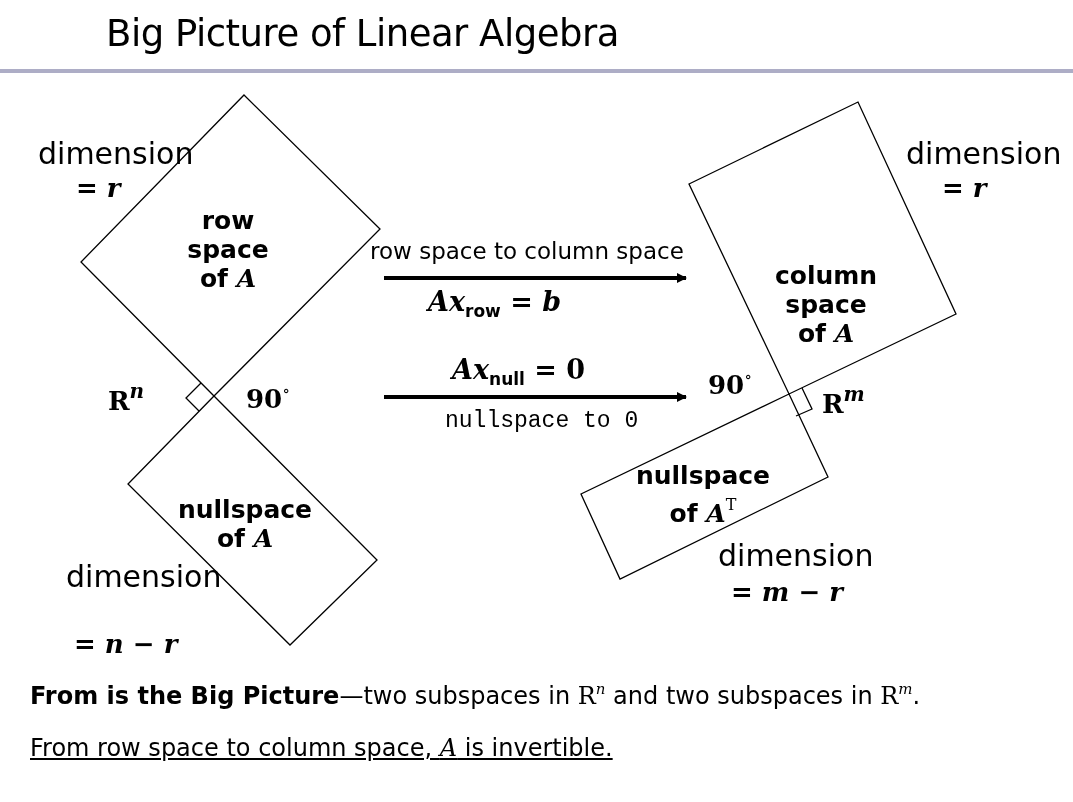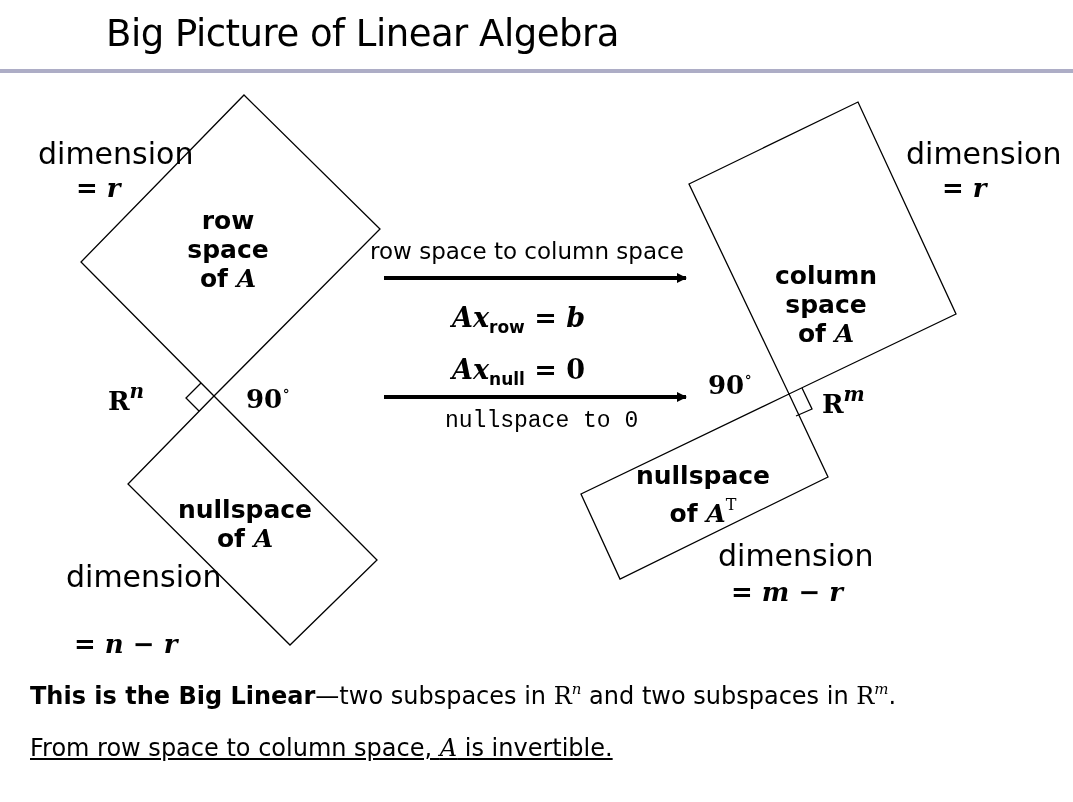--- a/index.html
+++ b/index.html
@@ -69,21 +69,21 @@
 <div class="lbl deg" style="left:246px; top:381px;"><span>90</span><sup>∘</sup></div>
 
 <div class="lbl box" style="left:170px; top:495px; width:150px;">
   <div>nullspace</div>
   <div><span>of</span> <span class="it">A</span></div>
 </div>
 <div class="lbl dim" style="left:66px; top:559px;">dimension</div>
 <div class="lbl math" style="left:74px; top:629px;">= n − r</div>
 
 <div class="lbl arrowtxt" style="left:370px; top:238px;">row space to column space</div>
-<div class="lbl eq" style="left:452px; top:286px;margin-top:16px;"><span class="it">Ax</span><sub>row</sub> <span class="it">= b</span></div>
+<div class="lbl eq" style="left:428px; top:286px;"><span class="it">Ax</span><sub>row</sub> <span class="it">= b</span></div>
 <div class="lbl eq" style="left:452px; top:354px;"><span class="it">Ax</span><sub>null</sub> <span>= 0</span></div>
 <div class="lbl arrowtxt" style="left:445px; top:408px;font-family:Liberation Mono, monospace;">nullspace to 0</div>
 
 <div class="lbl dim" style="left:906px; top:136px;">dimension</div>
 <div class="lbl math" style="left:942px; top:173px;">= r</div>
 <div class="lbl box" style="left:766px; top:213px; width:120px;margin-top:48px;">
   <div>column</div>
   <div>space</div>
   <div><span>of</span> <span class="it">A</span></div>
 </div>
@@ -92,17 +92,17 @@
 <div class="lbl rn" style="left:822px; top:382px;"><span>R</span><sup>m</sup></div>
 
 <div class="lbl box" style="left:628px; top:461px; width:150px;">
   <div>nullspace</div>
   <div><span>of</span> <span class="it">A</span><sup style="font-family:'DejaVu Serif',serif;font-weight:normal;font-size:16px;vertical-align:12px;">T</sup></div>
 </div>
 <div class="lbl dim" style="left:718px; top:538px;">dimension</div>
 <div class="lbl math" style="left:719px; top:577px;margin-left:12px;">= m − r</div>
 
 <div class="foot" style="top:680px;">
-  <span class="b">This is the Big Linear</span><span>—two subspaces in </span><span class="mr"><span>R</span><sup>n</sup></span><span> and two subspaces in </span><span class="mr"><span>R</span><sup>m</sup></span><span>.</span>
+  <span class="b">From is the Big Picture</span><span>—two subspaces in </span><span class="mr"><span>R</span><sup>n</sup></span><span> and two subspaces in </span><span class="mr"><span>R</span><sup>m</sup></span><span>.</span>
 </div>
 <div class="foot" style="top:734px;text-decoration:underline;">
   <span>From row space to column space, </span><span class="it">A</span><span> is invertible.</span>
 </div>
 
 </body></html>

